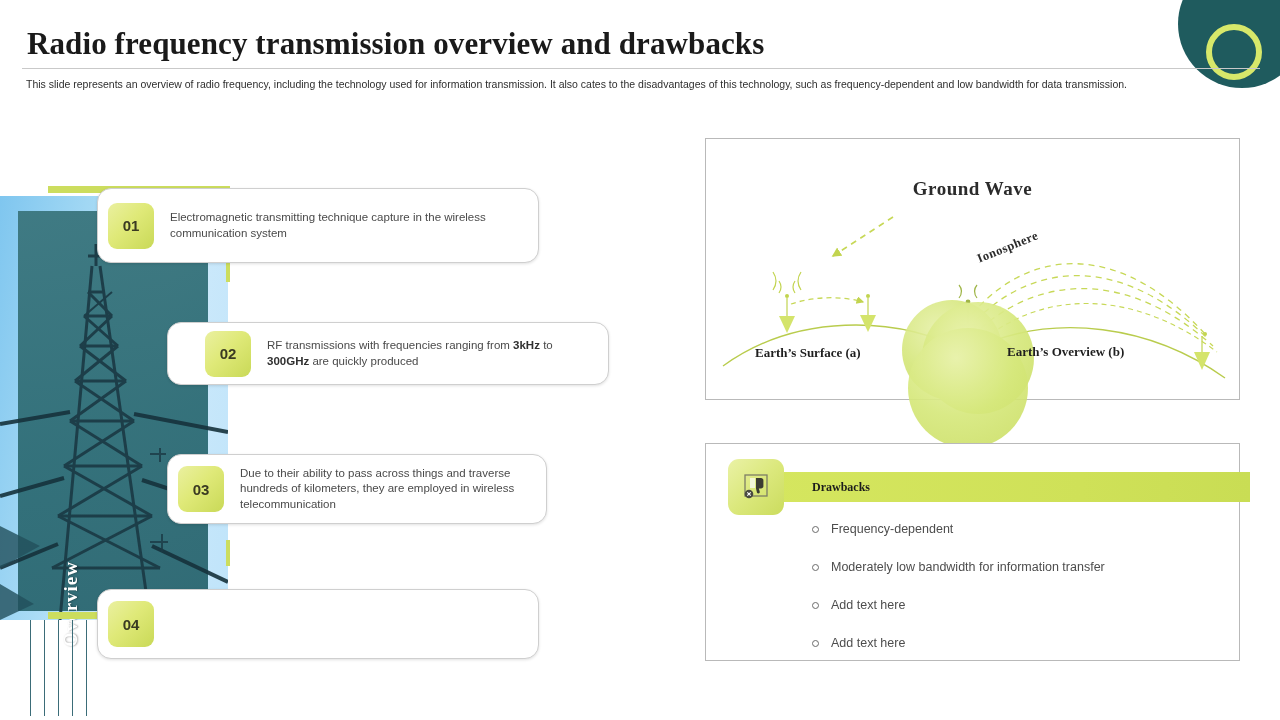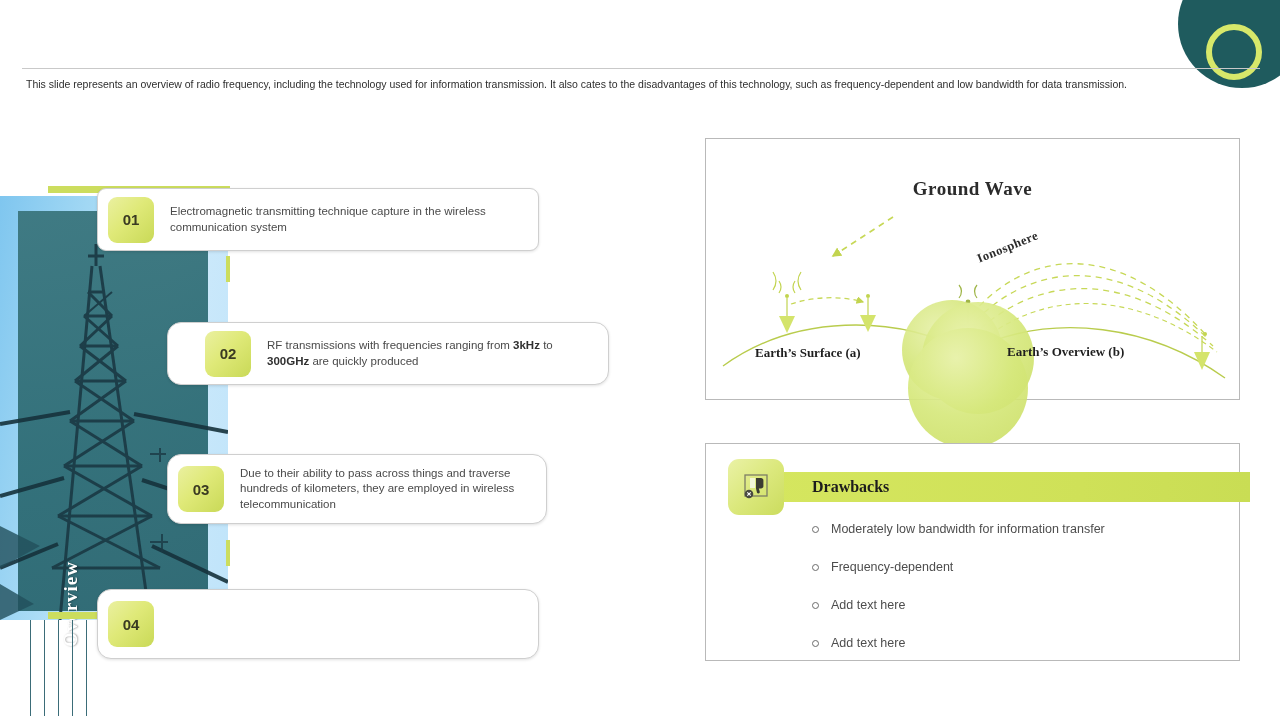--- a/index.html
+++ b/index.html
@@ -149,21 +149,21 @@
     display: flex; align-items: center; justify-content: center;
   }
   .db-bar {
     position: absolute; left: 766px; top: 472px; width: 484px; height: 30px;
     background: linear-gradient(90deg,#d5e65f 0%, #cfe158 65%, #c9dd54 100%);
     display: flex; align-items: center;
   }
   .db-bar-title {
     margin-left: 46px;
     font-family: "Liberation Serif", serif;
-    font-size: 16px; font-weight: 700; color: #1c1c1c;
+    font-size: 12px; font-weight: 700; color: #1c1c1c;
   }
   .db-list { position: absolute; left: 812px; top: 522px; width: 420px; }
   .db-item {
     display: flex; align-items: center;
     margin-bottom: 24px;
     font-size: 12.5px; color: #4d4d4d;
   }
   .db-bullet {
     display: inline-block; width: 7px; height: 7px;
     border: 1px solid #6b6b6b; border-radius: 50%;
@@ -176,20 +176,21 @@
   }
 </style>
 </head>
 <body>
 
 <div class="slide">
 
   <div class="deco-circle"></div>
   <div class="deco-ring"></div>
 
+  <div class="title">Radio frequency transmission overview and drawbacks</div>
   <div class="title-rule"></div>
   <div class="subtitle">This slide represents an overview of radio frequency, including the technology used for information transmission. It also cates to the disadvantages of this technology, such as frequency-dependent and low bandwidth for data transmission.</div>
 
   <div class="imgcol">
     <div class="img-sky"></div>
     <div class="img-panel"></div>
     <svg class="tower" viewBox="0 0 228 424" preserveAspectRatio="none">
       <g stroke="#1b3a45" stroke-width="3" fill="none" opacity="0.92">
         <path d="M92 70 L60 424"></path>
         <path d="M100 70 L150 424"></path>
@@ -244,21 +245,21 @@
   <div class="greenbar-bottom"></div>
   <div class="accent-mark" style="left:226px; top:256px;"></div>
   <div class="accent-mark" style="left:226px; top:540px;"></div>
 
   <div class="vline" style="left:30px; top:620px; height:96px;"></div>
   <div class="vline" style="left:44px; top:620px; height:96px;"></div>
   <div class="vline" style="left:58px; top:620px; height:96px;"></div>
   <div class="vline" style="left:72px; top:620px; height:96px;"></div>
   <div class="vline" style="left:86px; top:620px; height:96px;"></div>
 
-  <div class="card" id="card-0" style="left:97px; top:188px; width:442px; height:63px;border-radius:9px;">
+  <div class="card" id="card-0" style="left:97px; top:188px; width:442px; height:75px;">
     <div class="num">01</div>
     <div class="card-text"><span>Electromagnetic transmitting technique capture in the wireless communication system</span></div>
   </div>
 
   <div class="card" id="card-1" style="left:167px; top:322px; width:442px; height:63px;padding-left:37px;">
     <div class="num">02</div>
     <div class="card-text"><span>RF transmissions with frequencies ranging from </span><b>3kHz</b><span> to </span><b>300GHz</b><span> are quickly produced</span></div>
   </div>
 
   <div class="card" id="card-2" style="left:167px; top:454px; width:380px; height:70px;justify-content:flex-end;">
@@ -341,25 +342,25 @@
       <path d="M9 6 h5 v10 h-5 z" fill="#f2f6d8"></path>
       <path d="M15 6 h5 c1.4 0 2.4 1 2.4 2.2 v6 c0 1.2 -1 2.2 -2.4 2.2 h-2.2 l.9 3.1 c.3 1 -.4 2 -1.4 2 -.6 0 -1.1 -.35 -1.35 -.9 L15 16.4 z" fill="#3b3b32"></path>
       <circle cx="8" cy="22" r="4.3" fill="#4a4a40"></circle>
       <path d="M6.3 20.3 L9.7 23.7 M9.7 20.3 L6.3 23.7" stroke="#fff" stroke-width="1.1"></path>
     </svg>
   </div>
 
   <div class="db-list">
     <div class="db-item">
       <span class="db-bullet"></span>
-      <span>Moderately low bandwidth for information transfer</span>
+      <span>Frequency-dependent</span>
     </div>
     <div class="db-item">
       <span class="db-bullet"></span>
-      <span>Frequency-dependent</span>
+      <span>Moderately low bandwidth for information transfer</span>
     </div>
     <div class="db-item">
       <span class="db-bullet"></span>
       <span>Add text here</span>
     </div>
     <div class="db-item">
       <span class="db-bullet"></span>
       <span>Add text here</span>
     </div>
   </div>

